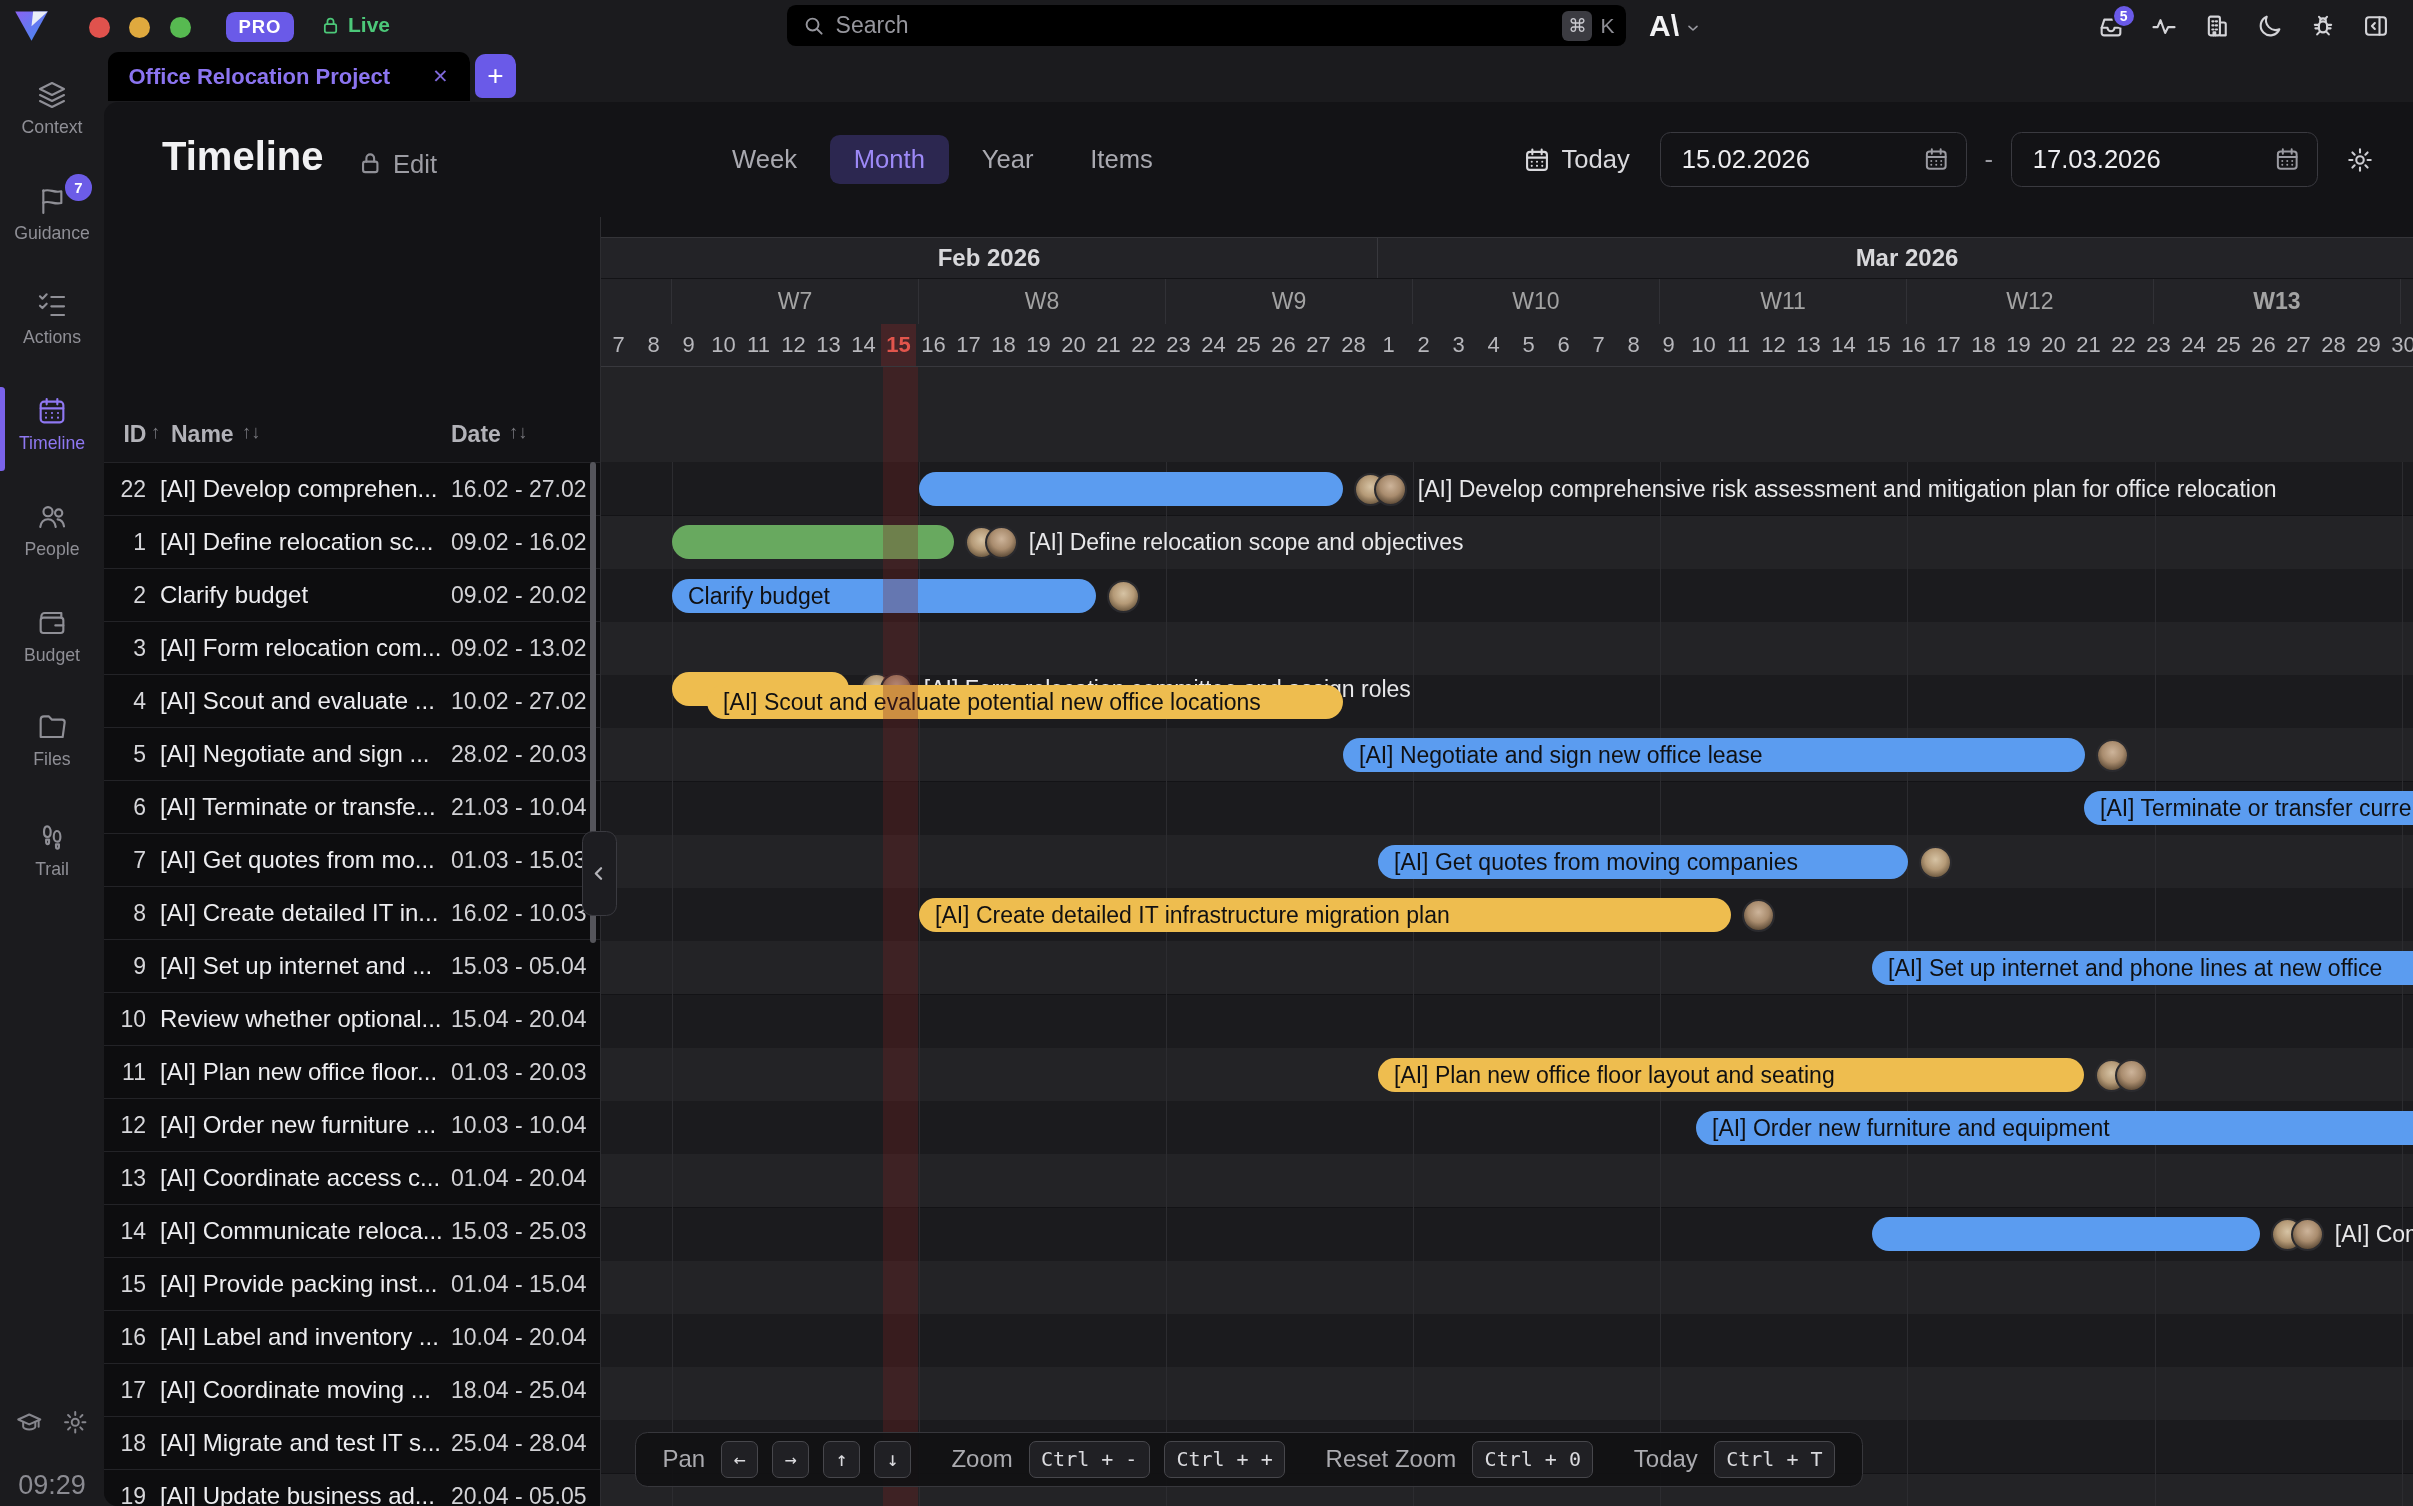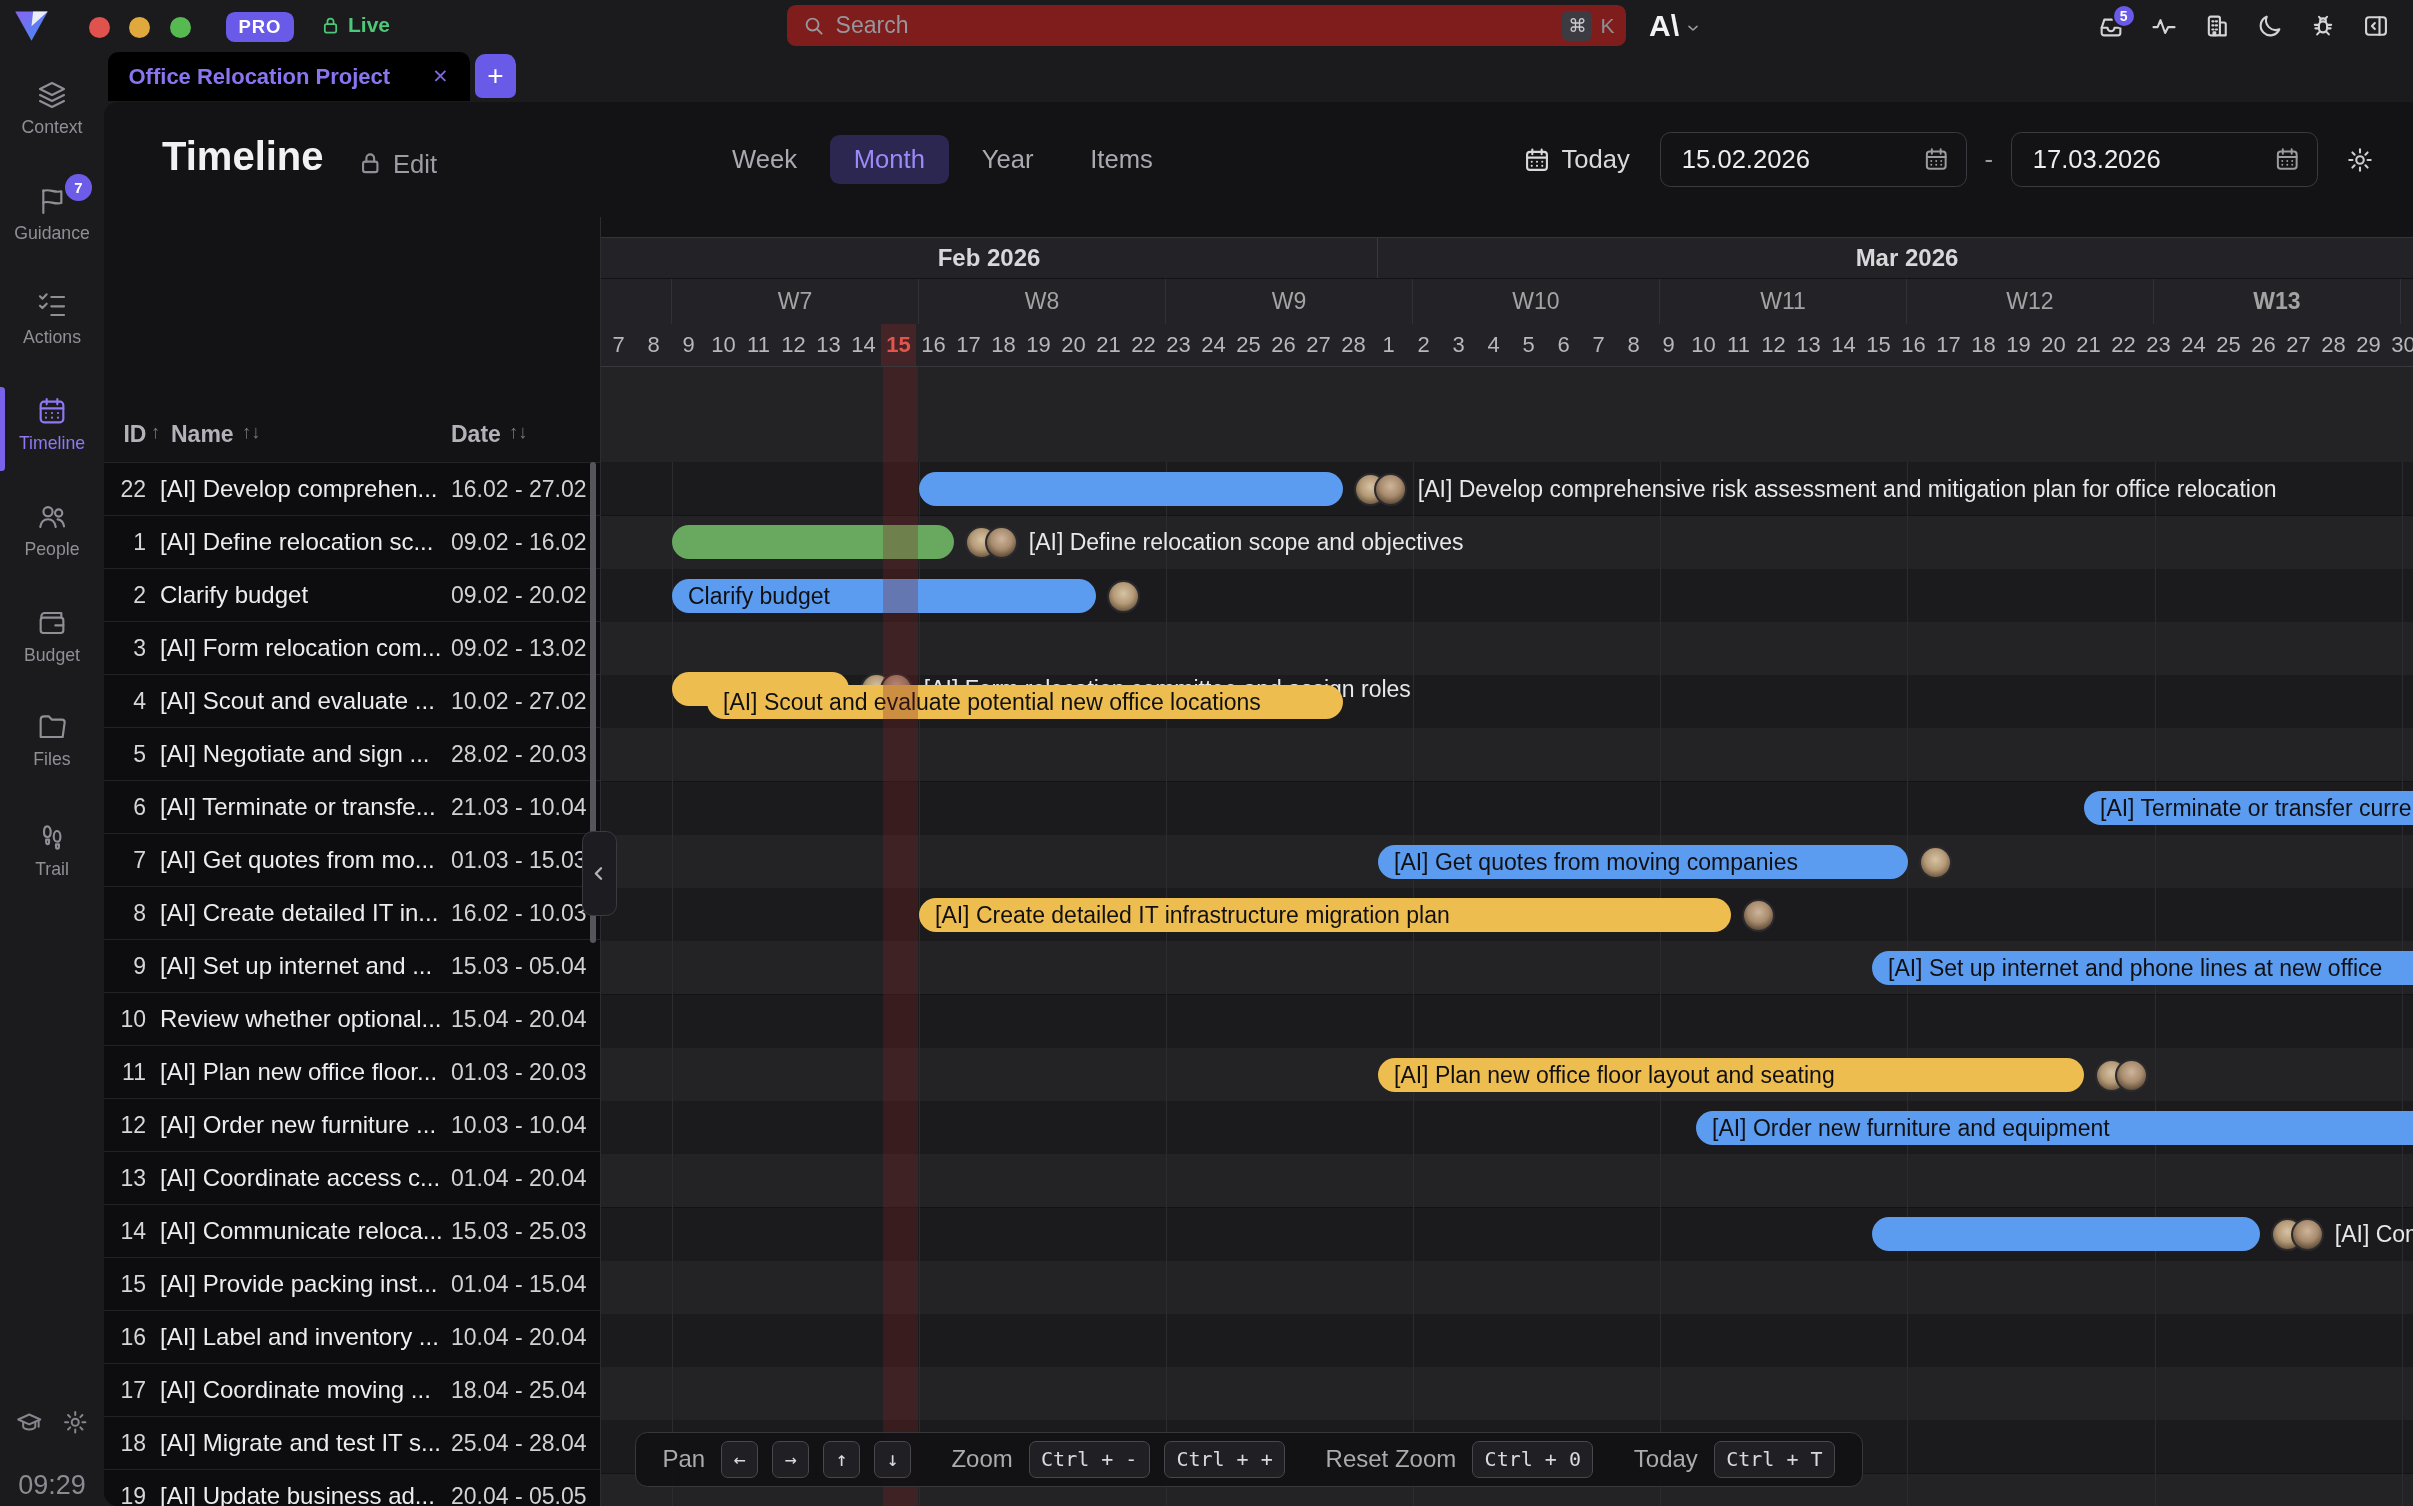--- a/index.html
+++ b/index.html
@@ -7,21 +7,21 @@
   body { position:relative; background:#1b1b1e; font-family:"Liberation Sans",sans-serif; color:#e8e8ea; }
   svg { display:block; }
 
   
   .topbar { position:absolute; left:0; top:0; width:2413px; height:52px; }
   .logo { position:absolute; left:12.4px; top:5.3px; }
   .lights { position:absolute; left:89px; top:17px; display:flex; gap:19.4px; }
   .dot { width:21px; height:21px; border-radius:50%; }
   .pro { position:absolute; left:226px; top:11.5px; background:#6a5ae8; color:#fff; font-size:18.5px; font-weight:bold; letter-spacing:0.9px; padding:4.4px 12.4px; border-radius:8.8px; }
   .live { position:absolute; left:320px; top:13.2px; display:flex; align-items:center; gap:7px; color:#4cc879; font-size:21px; font-weight:600; }
-  .search { position:absolute; left:787px; top:5.3px; width:839px; height:41px; background:#7f1d1d; border-radius:8.8px; display:flex; align-items:center; padding:0 11.5px 0 15px; color:#96969d; }
+  .search { position:absolute; left:787px; top:5.3px; width:839px; height:41px; background:#000000; border-radius:8.8px; display:flex; align-items:center; padding:0 11.5px 0 15px; color:#96969d; }
   .search .ph { font-size:23px; margin-left:10.6px; flex:1; }
   .kbd-cmd { width:30px; height:30px; background:#3b3b41; border-radius:6.2px; display:flex; align-items:center; justify-content:center; font-size:18.5px; color:#c9c9cf; }
   .kbd-k { font-size:21px; color:#8e8e95; margin-left:8px; }
   .aimark { position:absolute; left:1649px; top:8.8px; display:flex; align-items:center; gap:6.2px; }
   .aimark .a { font-size:30px; font-weight:800; color:#f2f2f4; }
   .aimark .chev { color:#9a9aa1; margin-top:5.3px; }
   .topicons { position:absolute; right:23px; top:11.5px; display:flex; gap:25px; color:#d4d4d8; }
   .ticon { position:relative; }
   .badge { position:absolute; top:-8px; right:-10.6px; min-width:24px; height:24px; border-radius:50%; background:#6a5ae8; border:2.6px solid #1b1b1e; color:#fff; font-size:14px; font-weight:bold; display:flex; align-items:center; justify-content:center; }
 
@@ -619,20 +619,28 @@
               <div class="av m"></div>
               <div class="av f"></div>
             </div>
             <span class="afterlabel">[AI] Form relocation committee and assign roles</span>
           </div>
           <div class="bargroup" style="left: 106px; top: 318px;">
             <div class="bar" style="width: 636px; background: rgb(238, 189, 79);">
               <span class="blabel">[AI] Scout and evaluate potential new office locations</span>
             </div>
           </div>
+          <div class="bargroup" style="left: 742px; top: 371px;">
+            <div class="bar" style="width: 742px; background: rgb(91, 156, 240);">
+              <span class="blabel">[AI] Negotiate and sign new office lease</span>
+            </div>
+            <div class="avs">
+              <div class="av f"></div>
+            </div>
+          </div>
           <div class="bargroup" style="left: 1483px; top: 424px;">
             <div class="bar" style="width: 742px; background: rgb(91, 156, 240);">
               <span class="blabel">[AI] Terminate or transfer current o</span>
             </div>
           </div>
           <div class="bargroup" style="left: 777px; top: 478px;">
             <div class="bar" style="width: 530px; background: rgb(91, 156, 240);">
               <span class="blabel">[AI] Get quotes from moving companies</span>
             </div>
             <div class="avs">

